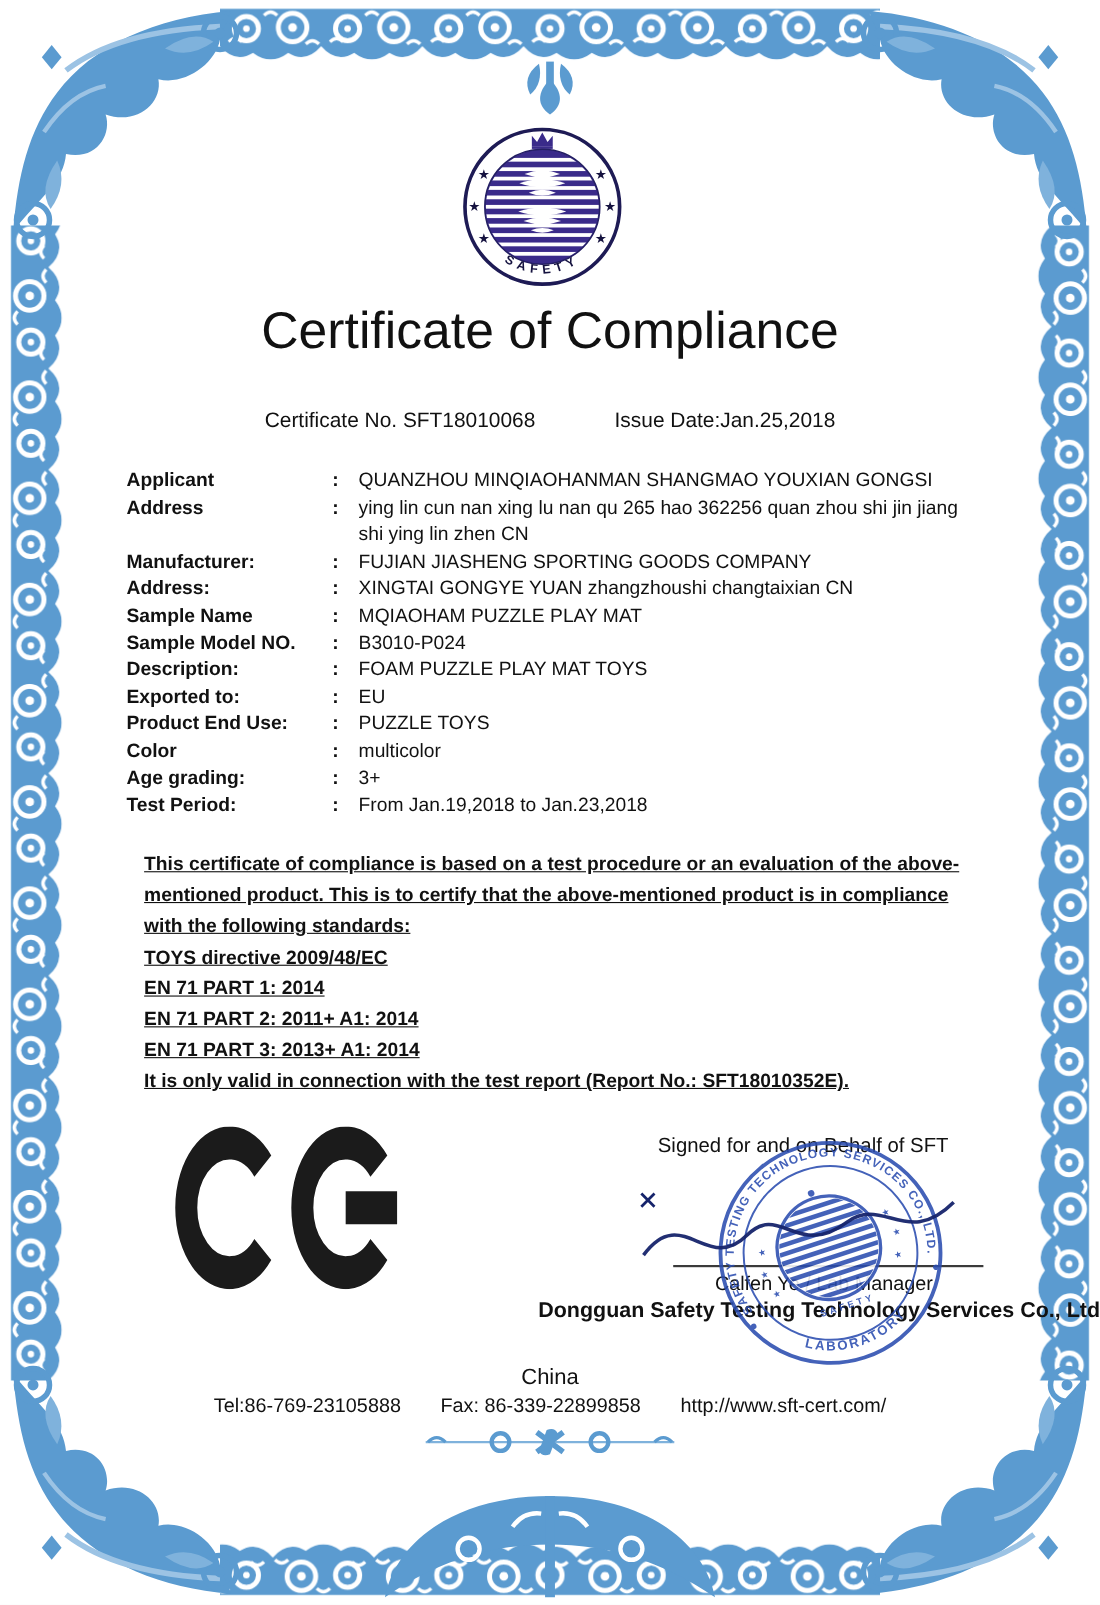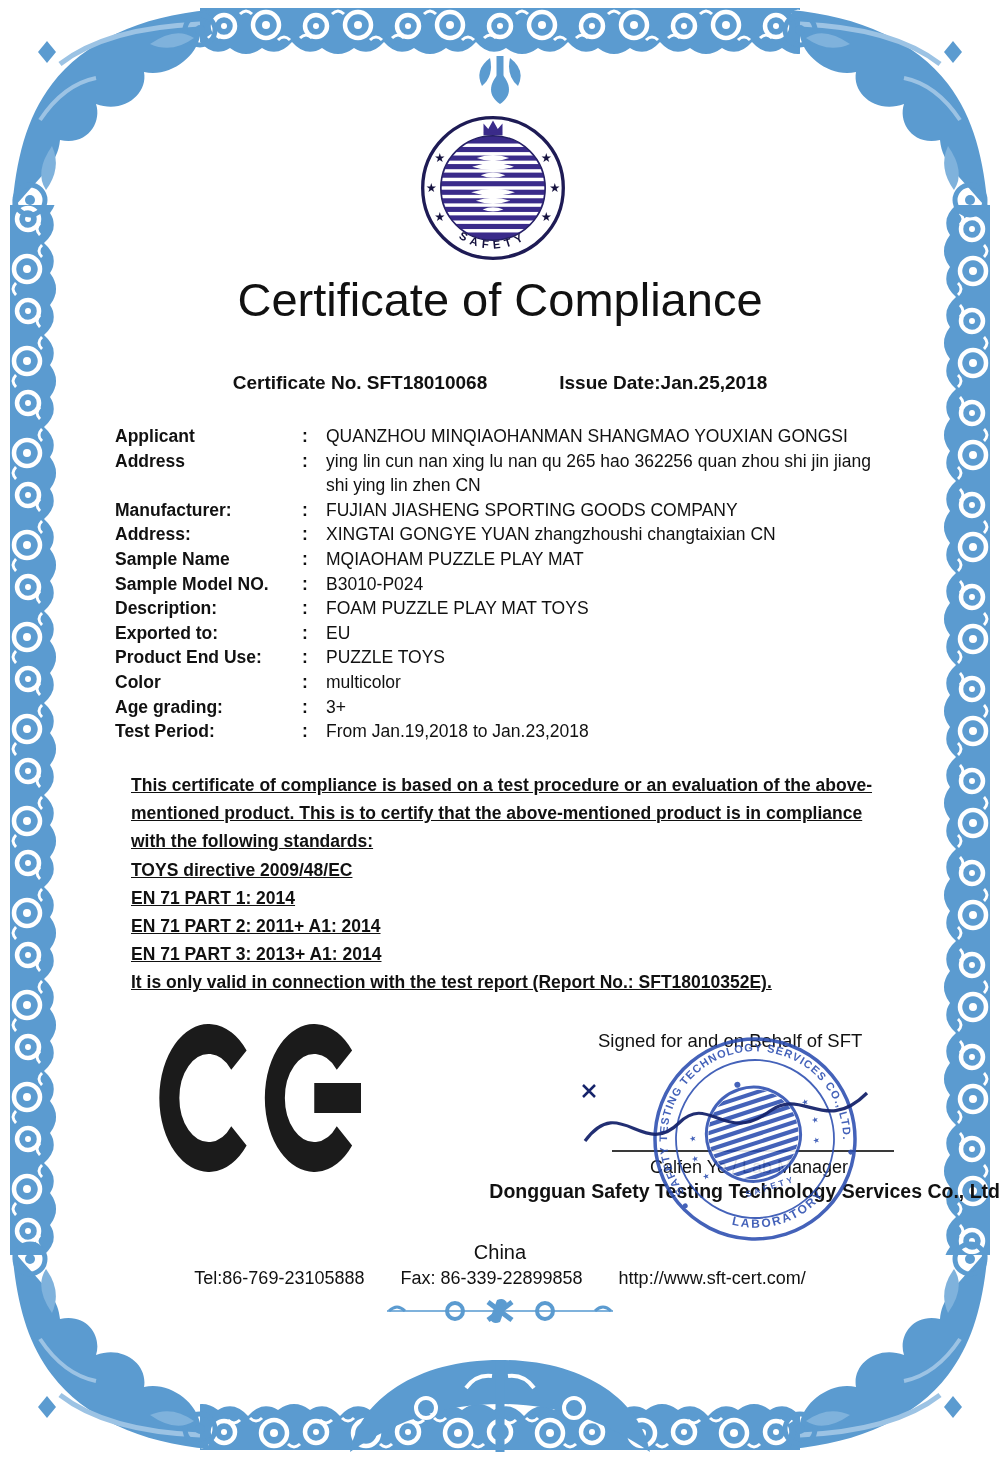--- a/index.html
+++ b/index.html
@@ -9,21 +9,21 @@
   }
   .border-svg{position:absolute;inset:0;z-index:1;}
   .content{position:absolute;inset:0;z-index:2;}
 
   .logo{position:absolute;left:417px;top:112px;width:152px;height:152px;}
 
   .title{position:absolute;top:272px;left:0;width:100%;text-align:center;
          font-size:47px;font-weight:normal;letter-spacing:0;}
 
   .certline{position:absolute;top:372px;left:0;width:100%;display:flex;
-            justify-content:center;gap:72px;font-size:19px;font-weight:bold;}
+            justify-content:center;gap:72px;font-size:19px;font-weight:normal;}
 
   .fields{position:absolute;top:424px;left:115px;width:768px;
           font-size:17.5px;line-height:24.6px;}
   .frow{display:grid;grid-template-columns:187px 24px 1fr;}
   .flabel{font-weight:bold;}
   .fcolon{font-weight:bold;text-align:left;}
 
   .statement{position:absolute;top:771px;left:131px;width:752px;
              font-size:17.5px;font-weight:bold;line-height:28.2px;text-decoration:underline;}
 

